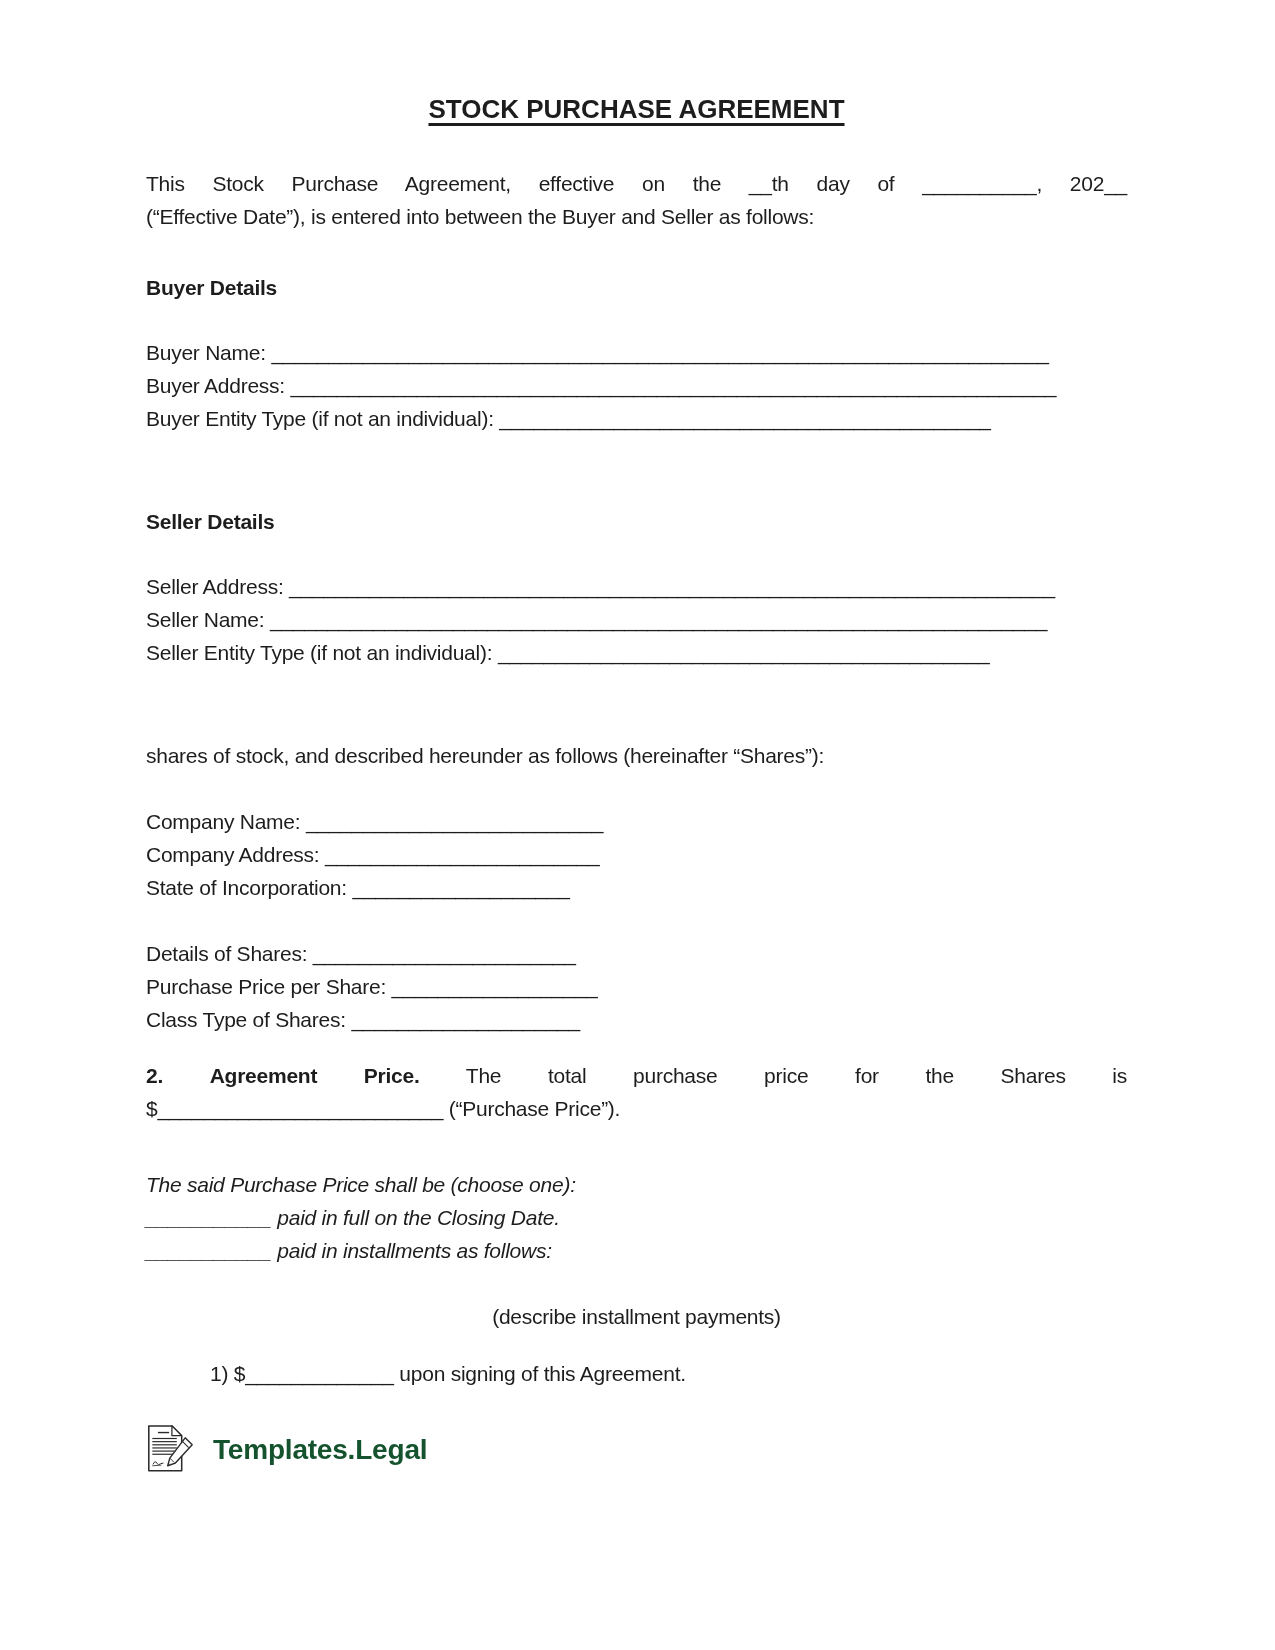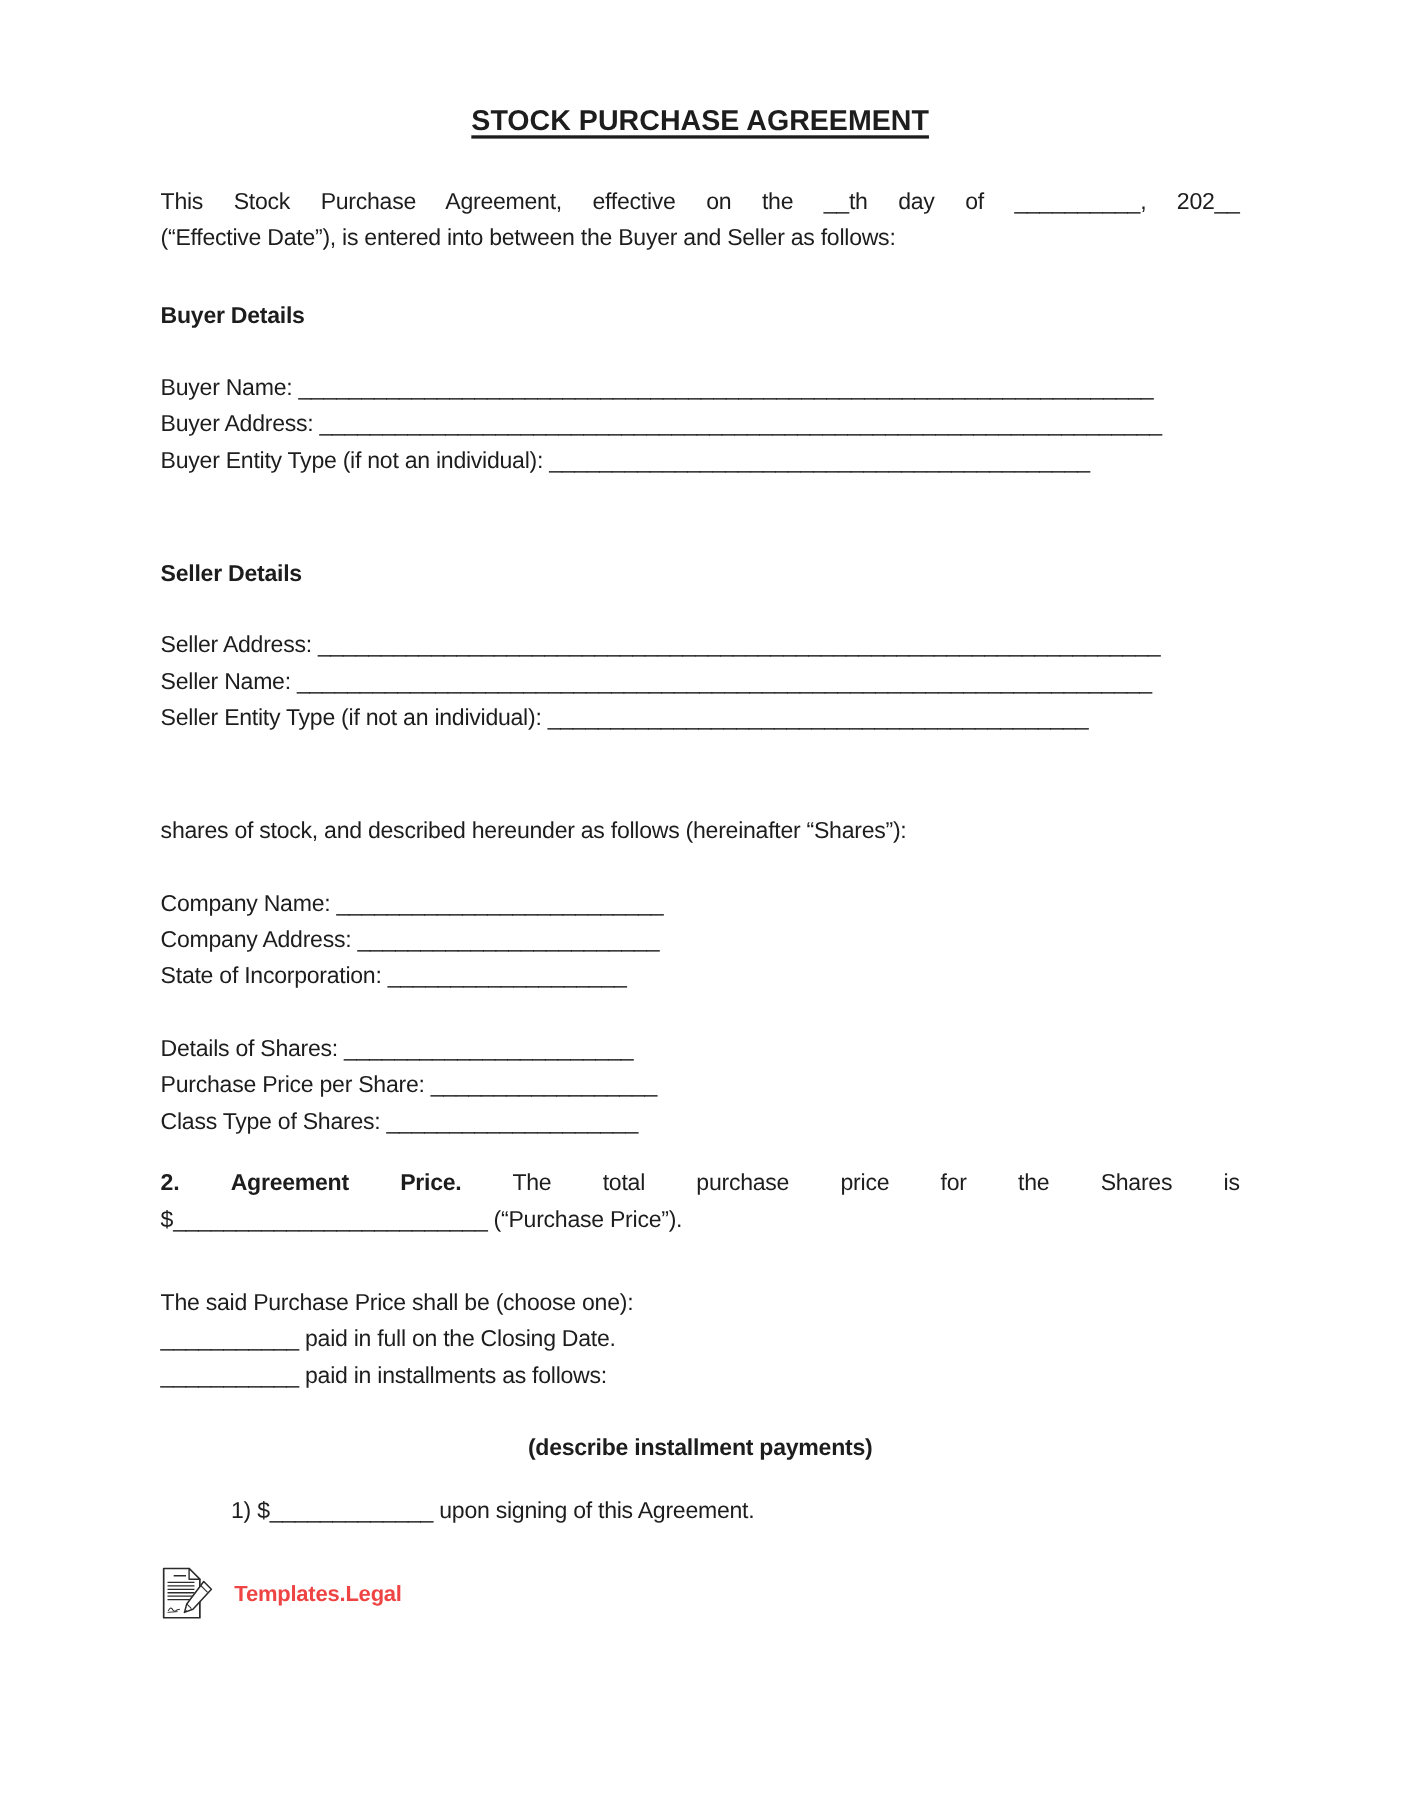--- a/index.html
+++ b/index.html
@@ -34,28 +34,28 @@
   }
   .b { font-weight: bold; }
   .intro { margin-top: 40px; }
   .heading { font-weight: bold; margin-top: 38px; }
   .heading.seller-h { margin-top: 70px; }
   .fields { margin-top: 32px; }
   .fields > div { white-space: nowrap; }
   .sec1 { margin-top: 70px; }
   .group2 { margin-top: 33px; }
   .sec2 { margin-top: 23px; }
-  .choose { margin-top: 43px; }
-  .describe { margin-top: 33px; font-weight: bold; text-align: center; }
+  .choose { margin-top: 43px; font-style: italic; }
+  .describe { margin-top: 33px; font-weight: normal; text-align: center; }
   .installment { margin-top: 24px; padding-left: 64px; }
   .footer { margin-top: 28px; display: flex; align-items: center; gap: 18px; }
   .brand {
     font-weight: bold;
-    font-size: 20px;
-    color: #ef4444;
+    font-size: 28px;
+    color: #14532d;
     letter-spacing: -0.2px;
   }
   .logo-svg { display: block; }
 </style>
 </head>
 <body>
 
 <div class="page">
 
   <h1 class="title">STOCK PURCHASE AGREEMENT</h1>

